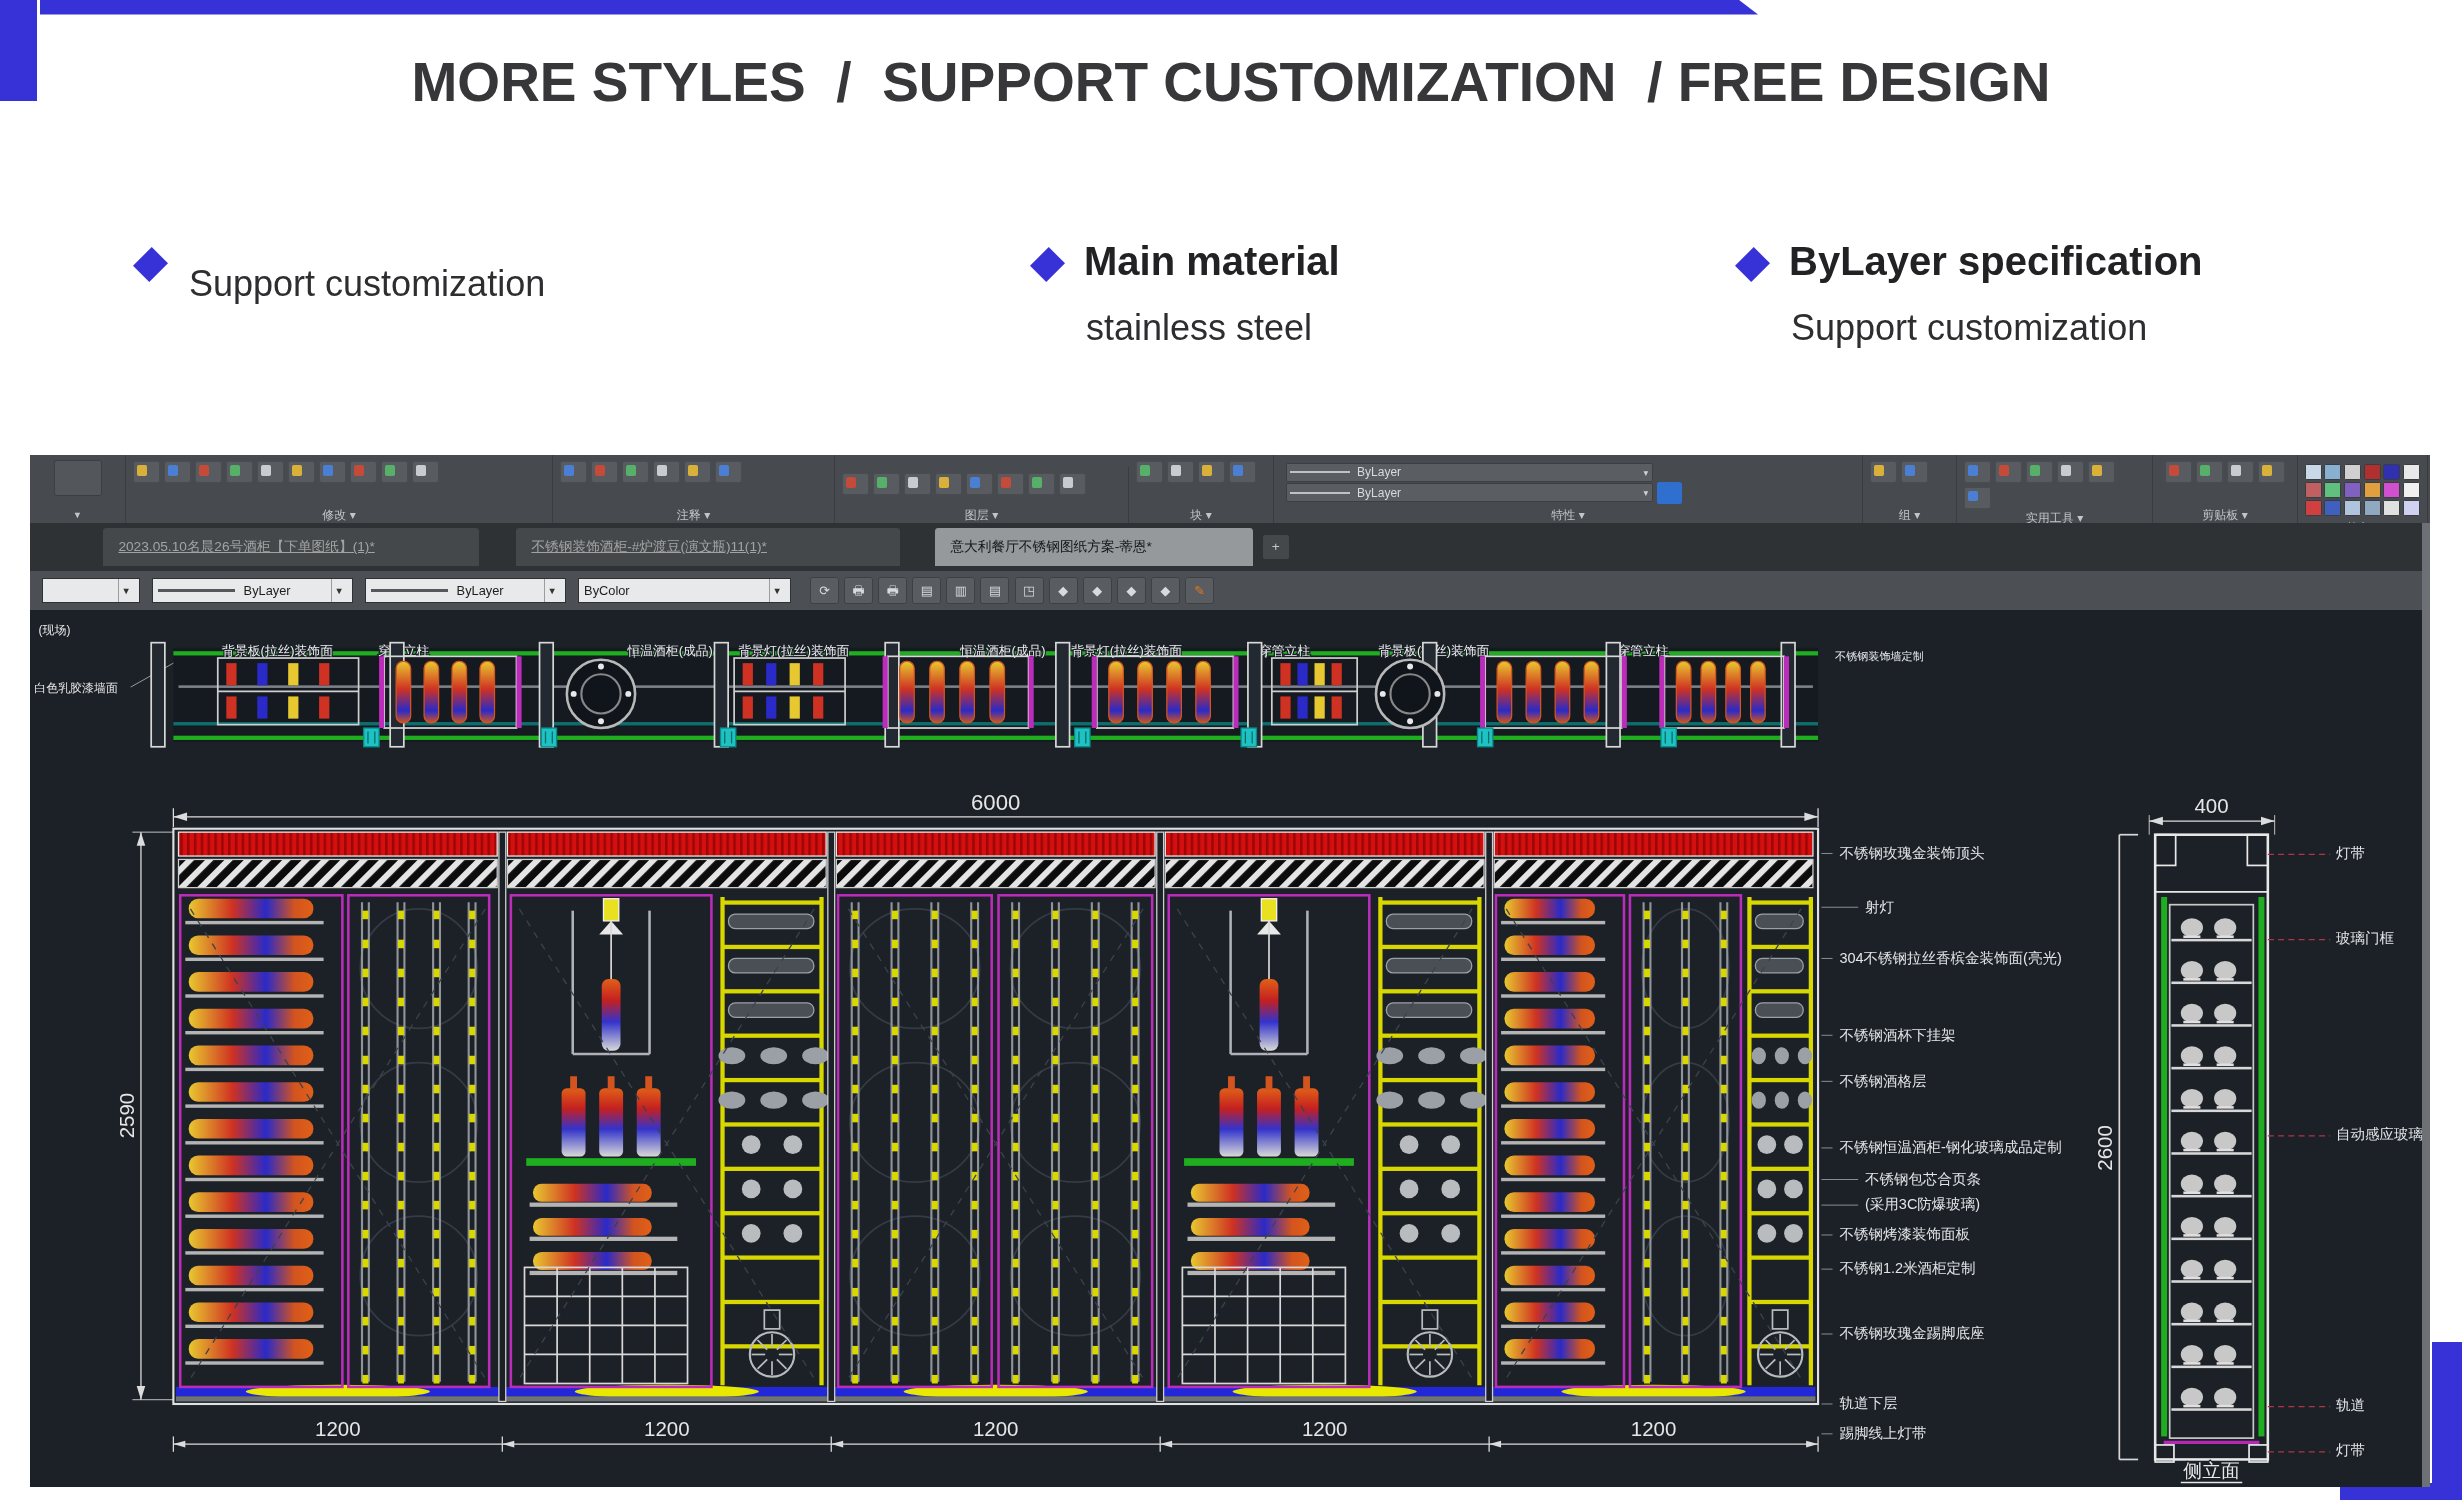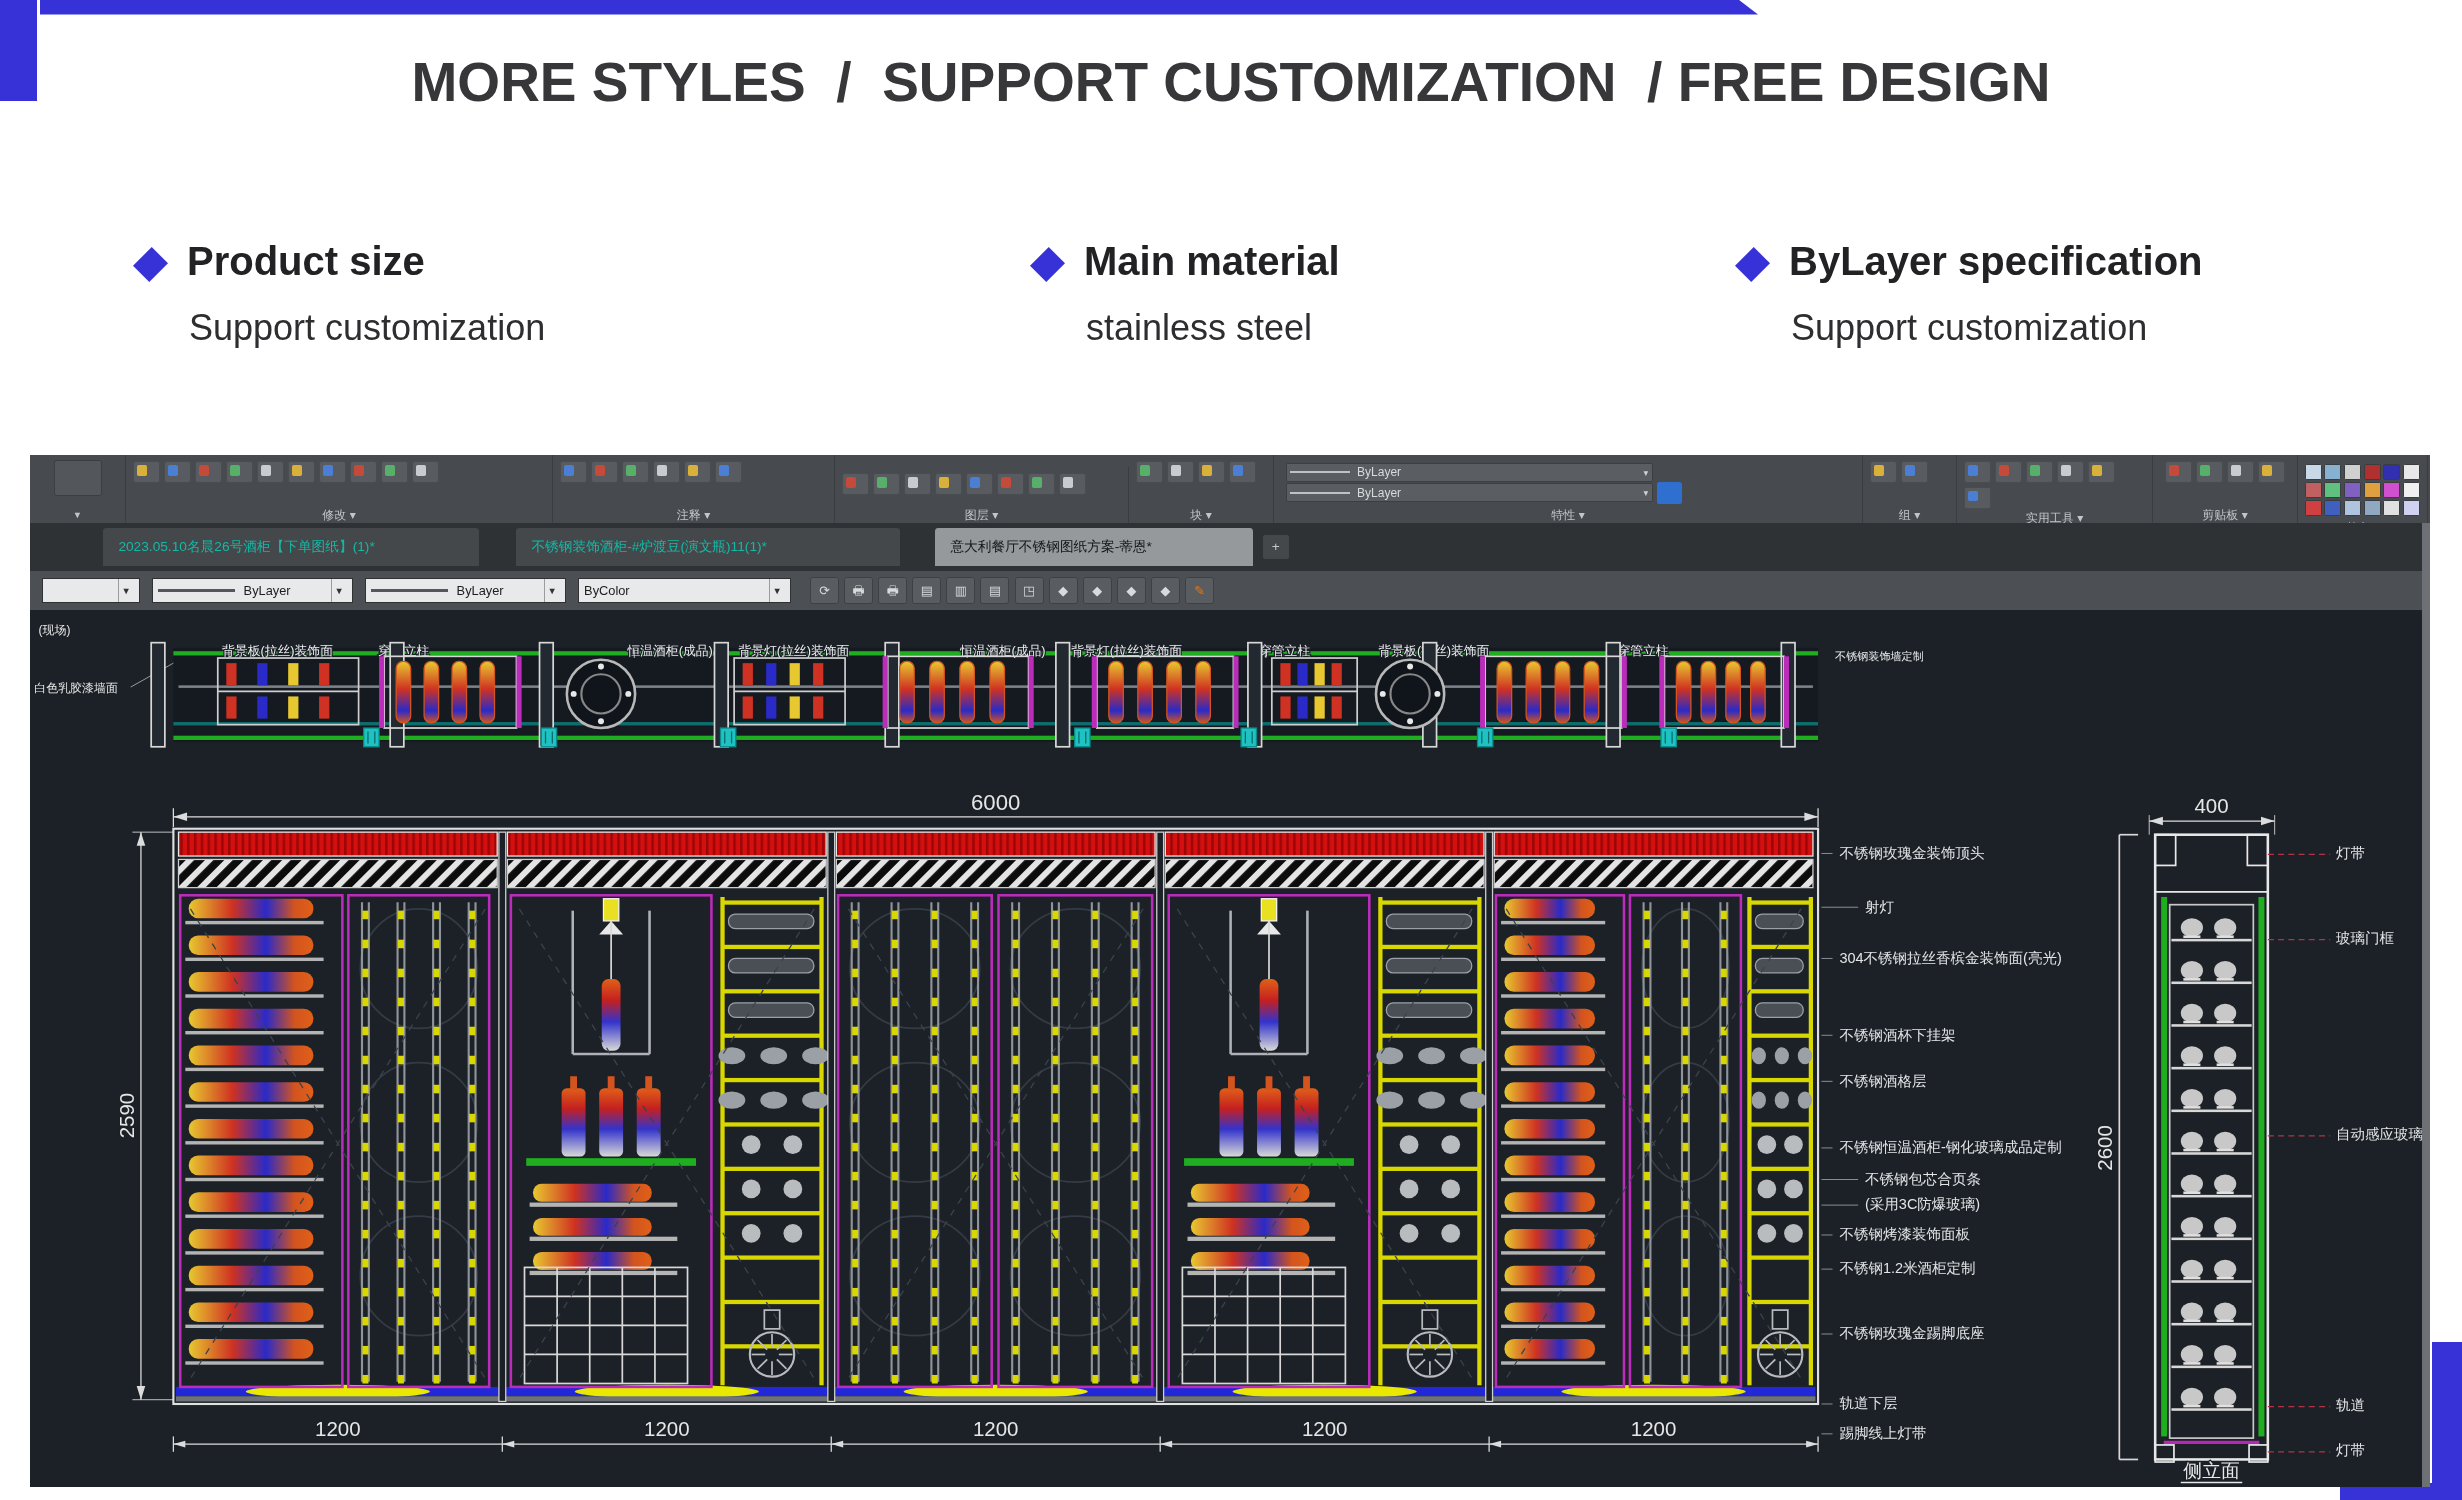--- a/index.html
+++ b/index.html
@@ -33,21 +33,21 @@
   .combo{display:flex;align-items:center;background:#5a5d61;border:0.9px solid #3c3f42;border-radius:1.7px;height:17px;margin:1.7px 5.1px;color:#d9dadc;font-size:12px;padding:0 3.4px;}
   .combo .line{flex:0 0 60px;height:2.6px;background:#bfc1c3;margin-right:6.8px;}
   .combo .cv{flex:1;}
   .combo .arr{color:#cfd1d3;font-size:9.4px;}
   .palette{display:grid;grid-template-columns:repeat(6,17px);grid-auto-rows:15.4px;gap:2.6px;padding:5.1px 6.8px;}
   .swatch{border-radius:1.7px;border:0.9px solid #3a3d40;}
   
   .tabbar{position:absolute;left:0;top:68px;width:2400px;height:48px;background:#2f3234;}
   .dtab{position:absolute;top:5.1px;height:38px;border-radius:3.4px 3.4px 0 0;font-size:13.7px;line-height:38px;
         padding:0 15.4px;box-sizing:border-box;white-space:nowrap;overflow:hidden;}
-  .dtab.inactive{background:#45484b;color:#14b8a6;}
+  .dtab.inactive{background:#45484b;color:#a3a3a3;text-decoration:underline;}
   .dtab.active{background:#96999c;color:#141618;}
   .plusbtn{position:absolute;top:12px;width:25.6px;height:24px;background:#45484b;color:#c5c7c9;text-align:center;line-height:24px;border-radius:2.6px;font-size:13.7px;}
   
   .propsbar{position:absolute;left:0;top:116px;width:2400px;height:39px;background:#4c4f53;display:flex;align-items:center;}
   .pcombo{height:25.6px;background:#e8e9ea;border:0.9px solid #2f3133;color:#1c1d1f;font-size:12.8px;
           display:flex;align-items:center;margin-left:12px;padding:0 5.1px;box-sizing:border-box;}
   .pcombo .line{width:77px;height:2.6px;background:#55585b;margin-right:8.5px;}
   .pcombo .cv{flex:1;}
   .pcombo .darr{width:15.4px;height:100%;border-left:0.9px solid #9a9c9e;display:flex;align-items:center;justify-content:center;color:#333;font-size:9.4px;}
   .ptools{display:flex;gap:5.1px;margin-left:19px;}
@@ -64,21 +64,20 @@
 
   <div class="deco deco-left" style="background: rgb(54, 50, 216);"></div>
   <div class="deco deco-top" style="background: rgb(54, 50, 216);"></div>
   <div class="deco deco-br-v" style="background: rgb(54, 50, 216);"></div>
   <div class="deco deco-br-h" style="background: rgb(54, 50, 216);"></div>
 
   <h1 class="title">MORE STYLES  /  SUPPORT CUSTOMIZATION  / FREE DESIGN</h1>
 
   <div class="feature f1">
     <div class="bullet" style="background: rgb(54, 50, 216);"></div>
-    <p class="ftitle">Product size</p>
     <p class="fsub">Support customization</p>
   </div>
   <div class="feature f2">
     <div class="bullet" style="background: rgb(54, 50, 216);"></div>
     <p class="ftitle">Main material</p>
     <p class="fsub">stainless steel</p>
   </div>
   <div class="feature f3">
     <div class="bullet" style="background: rgb(54, 50, 216);"></div>
     <p class="ftitle">ByLayer specification</p>

